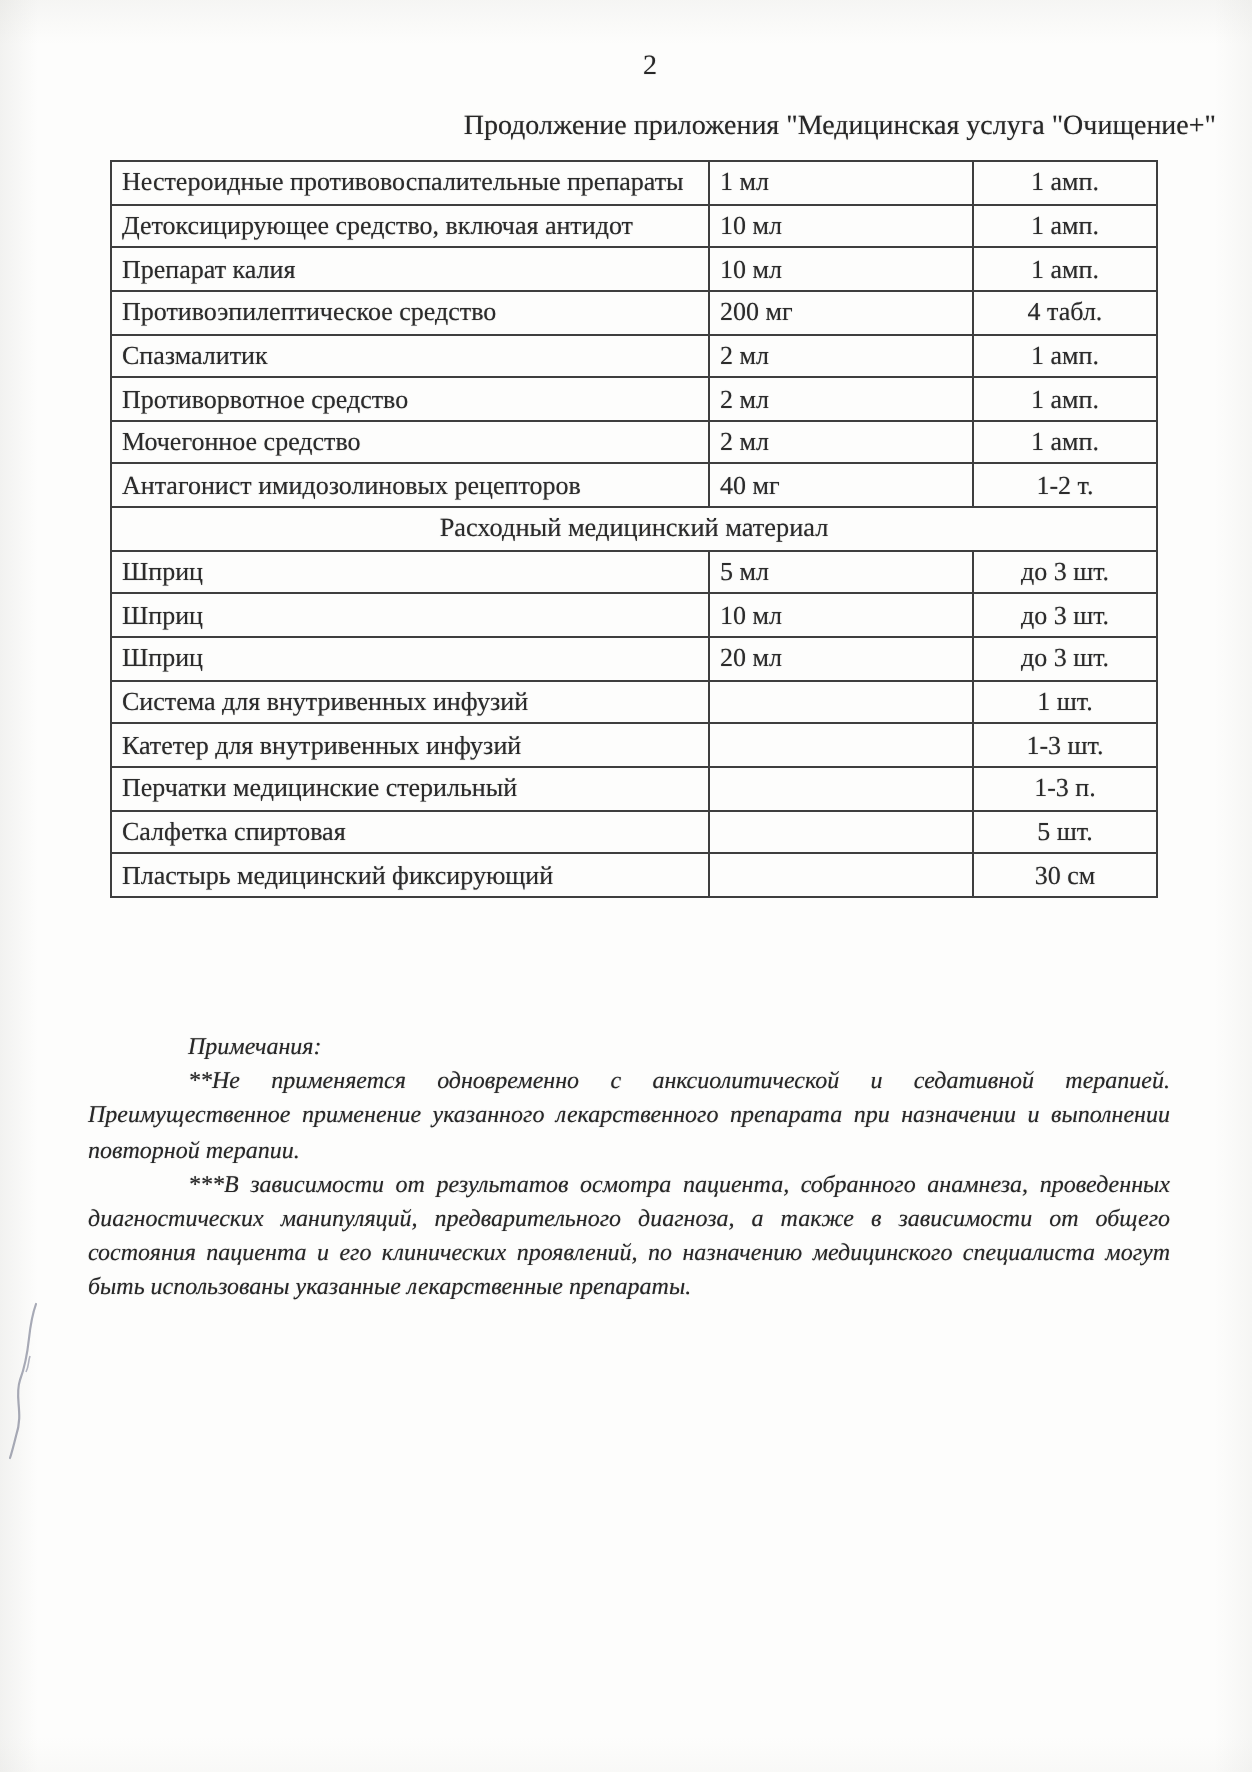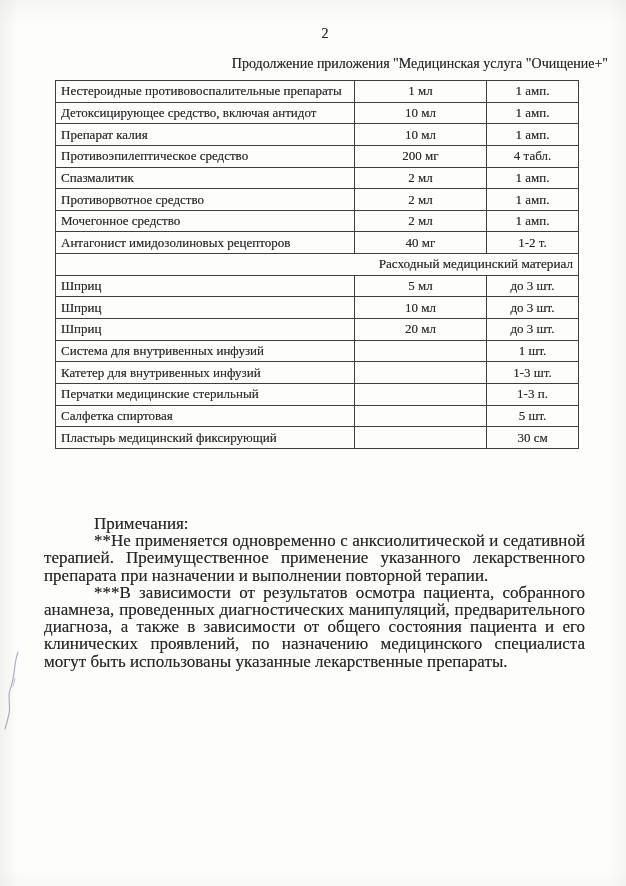--- a/index.html
+++ b/index.html
@@ -56,34 +56,35 @@
   }
   .med-table td {
     border: 1px solid #3e3e3e;
     height: 20.65px;
     padding: 0 5px;
     vertical-align: middle;
     overflow: hidden;
     white-space: nowrap;
   }
   .cell-name { text-align: left; }
-  .cell-dose { text-align: center; }
+  .cell-dose { text-align: left; }
   .cell-qty  { text-align: center; }
   .section-cell {
-    text-align: right;
+    text-align: center;
     font-size: 13.2px;
   }
   .notes {
     position: absolute;
     left: 44px;
     top: 515px;
     width: 541px;
-    font-size: 17px;
+    font-size: 12px;
     line-height: 17.2px;
     text-align: justify;
+    font-style: italic;
   }
   .notes-title { text-indent: 50px; }
   .notes p {
     margin: 0;
     text-indent: 50px;
   }
   .pen-scratch {
     position: absolute;
     left: 2px;
     top: 648px;

